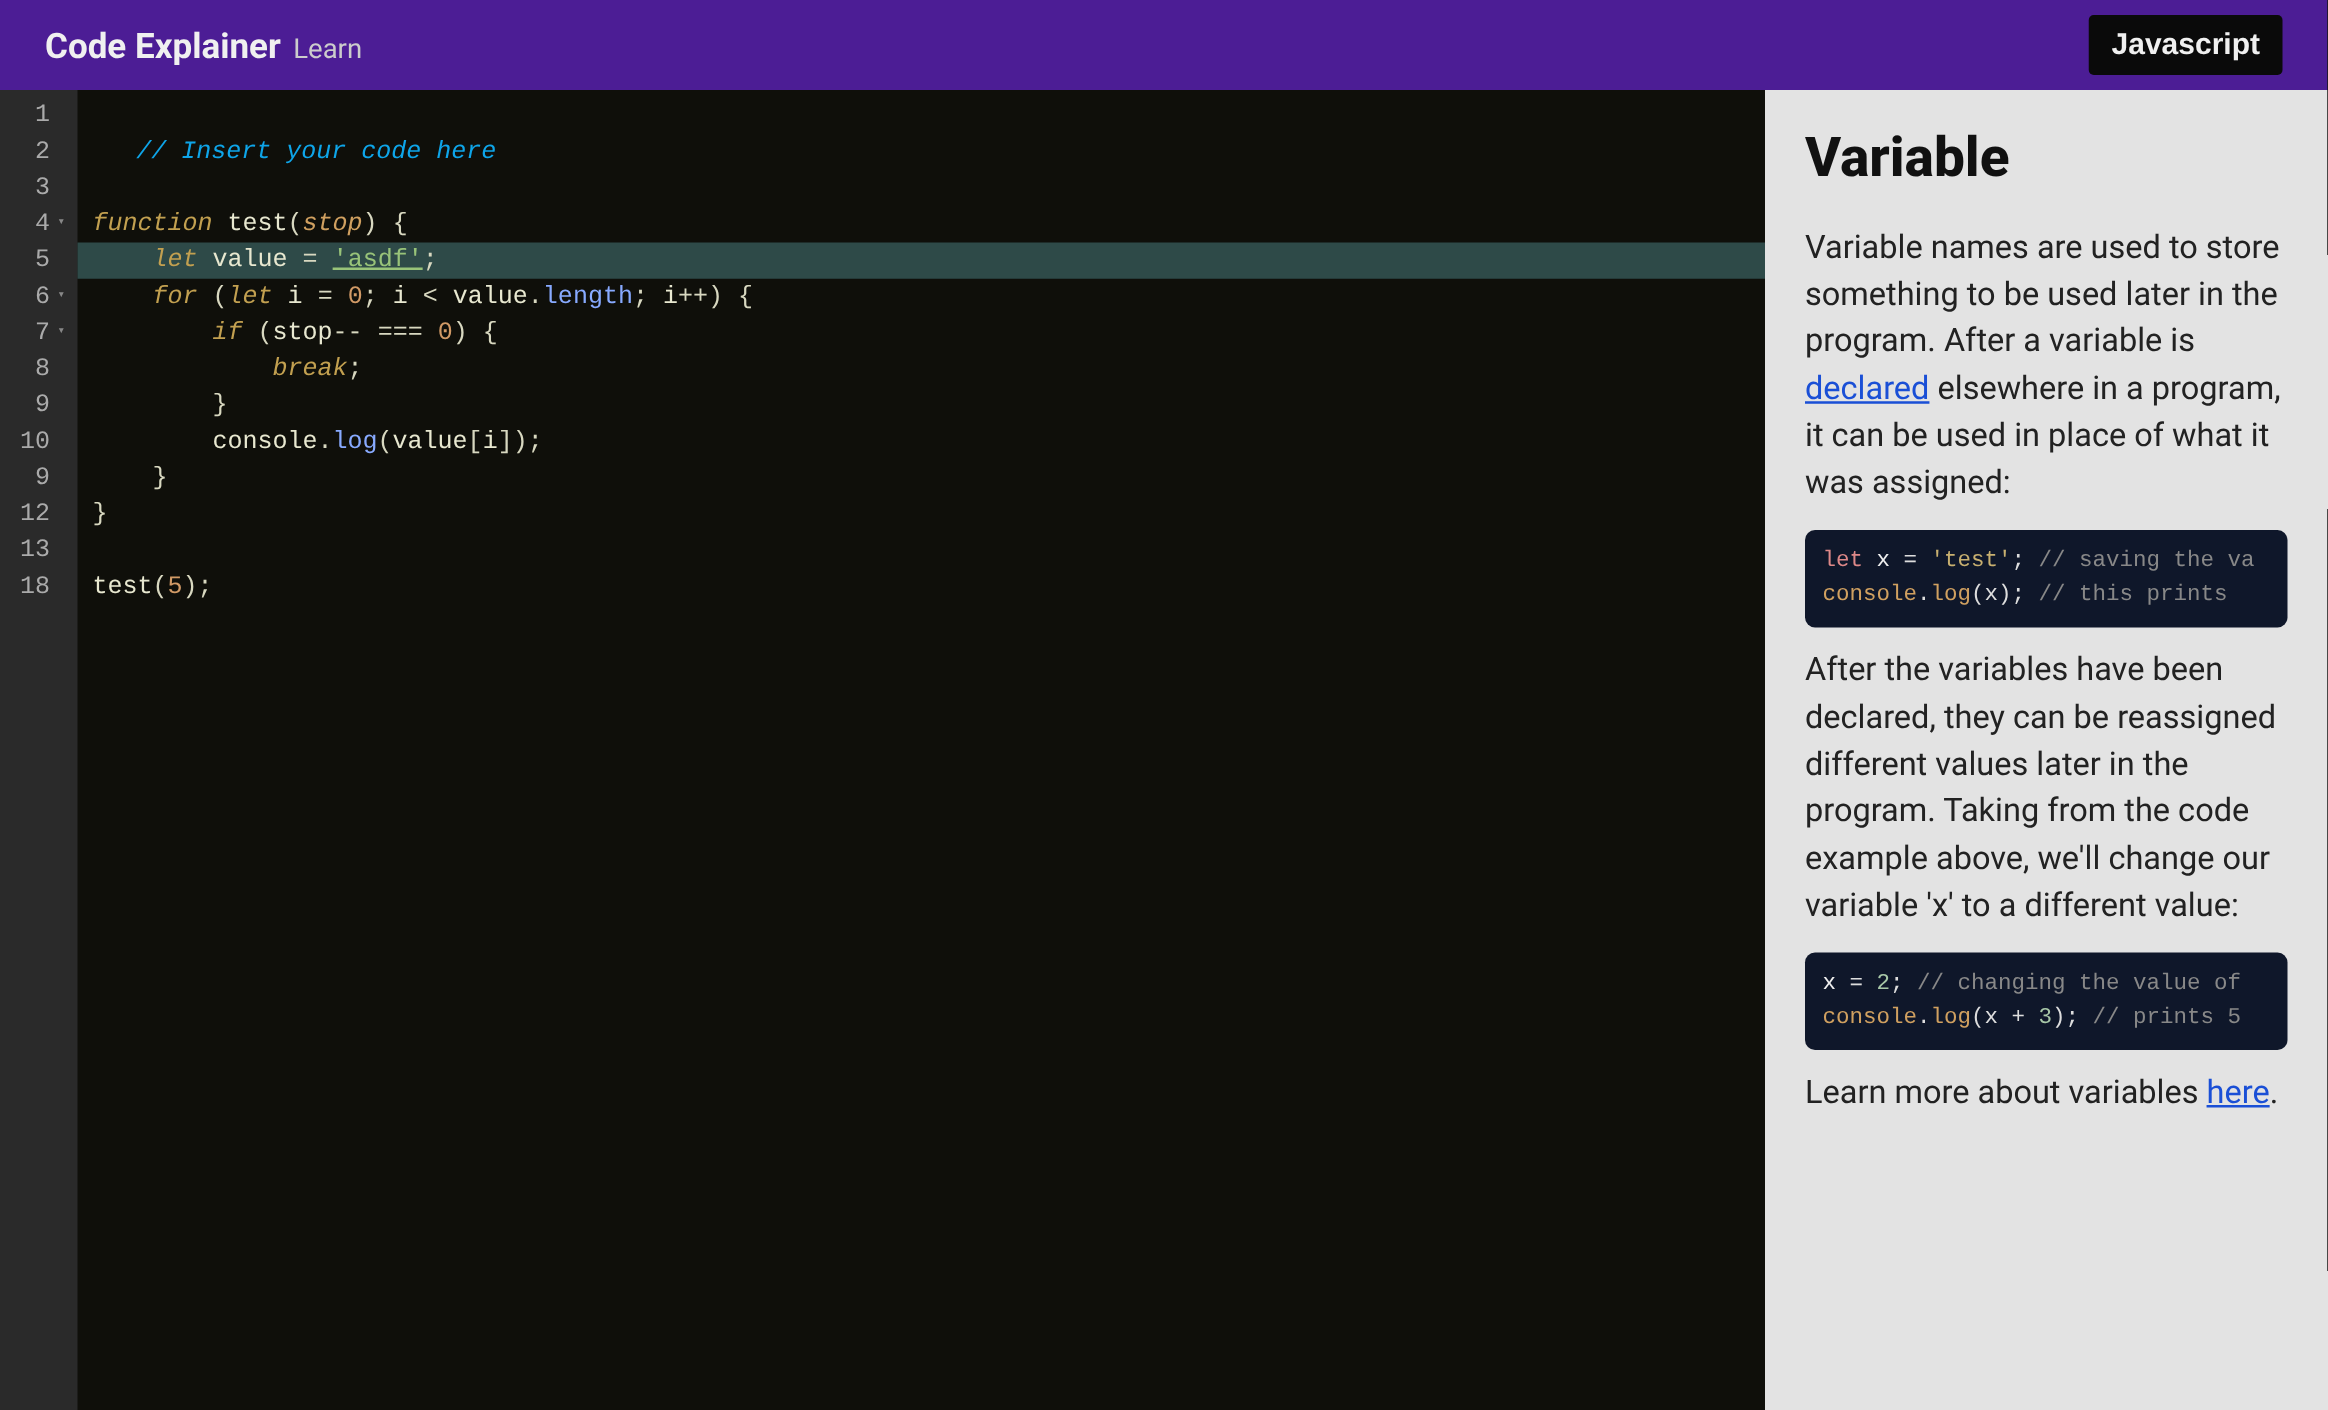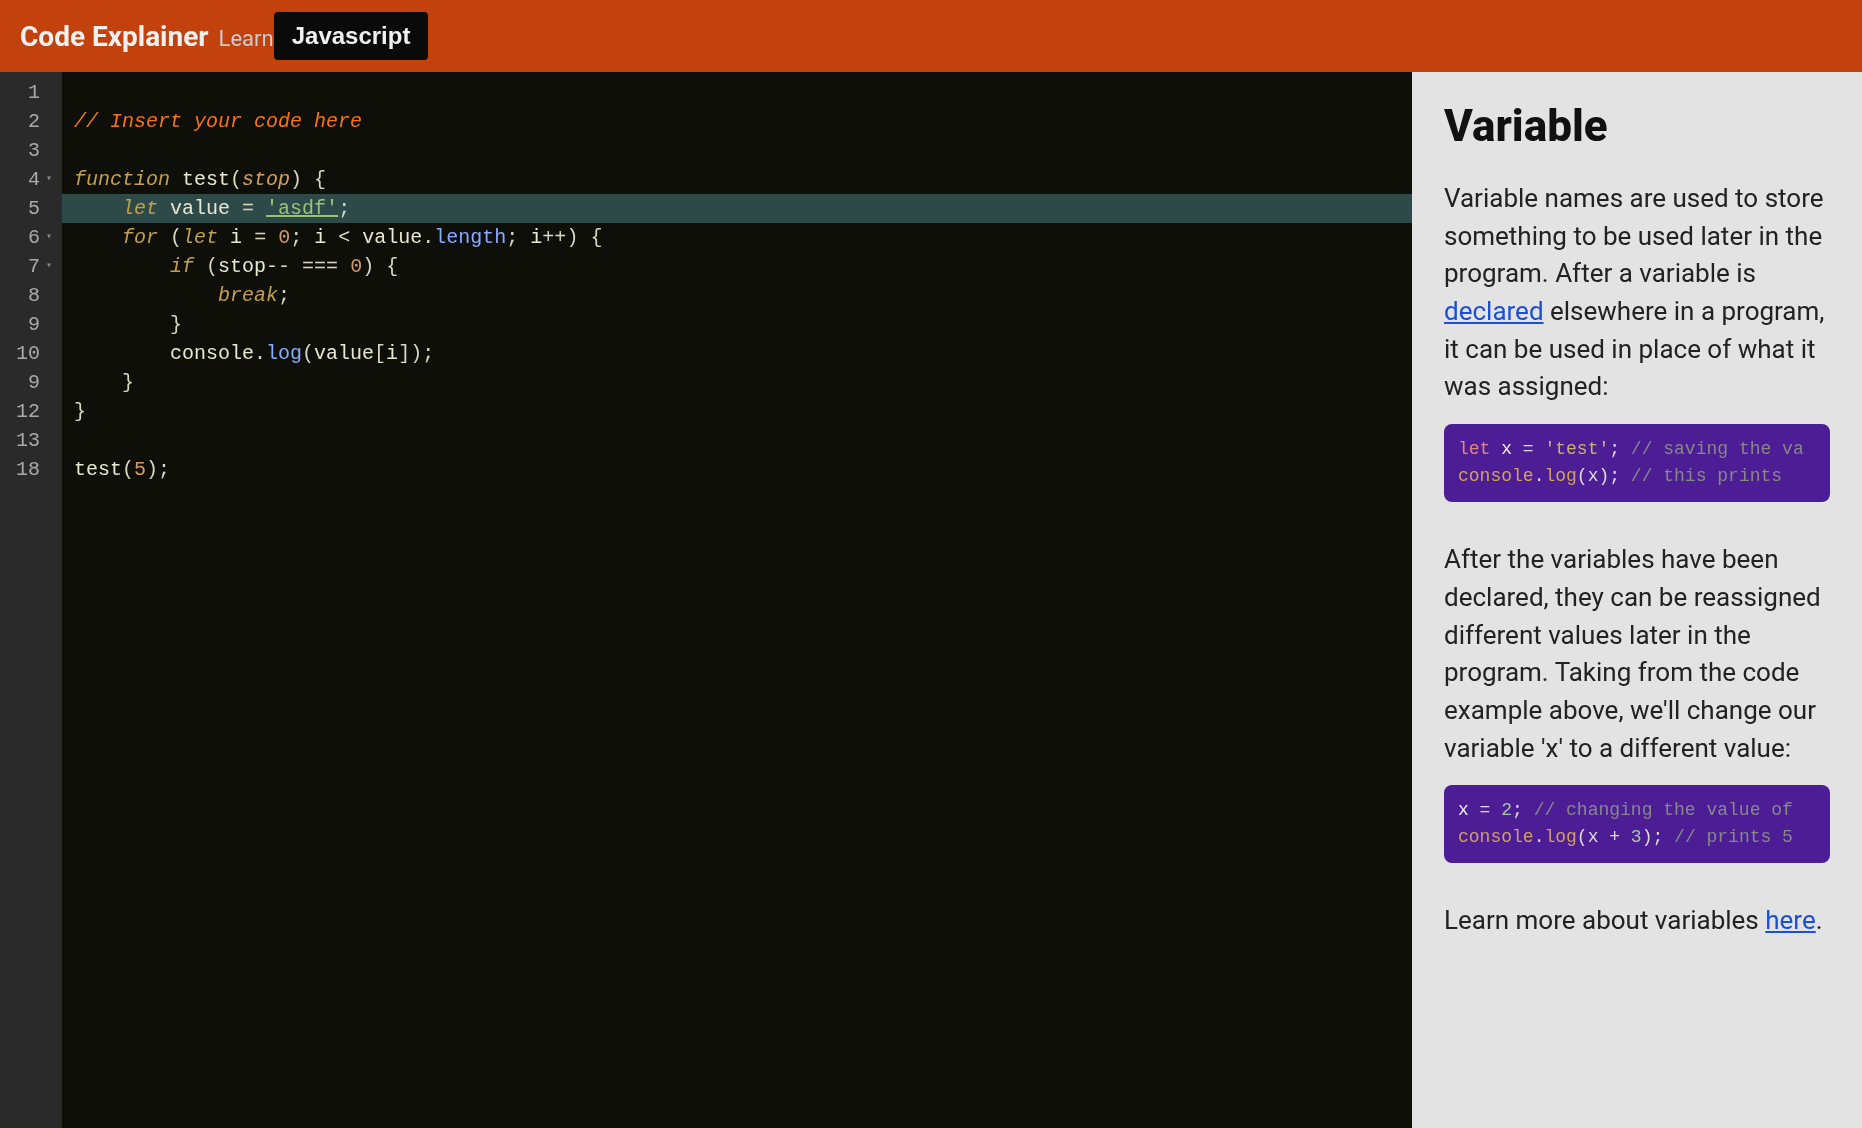--- a/index.html
+++ b/index.html
@@ -9,23 +9,23 @@
     }
     body {
       font-family: -apple-system, BlinkMacSystemFont, "Segoe UI", Roboto, Helvetica, Arial, sans-serif;
       background: #1a1a1a;
       color: #e0e0e0;
       overflow-x: hidden;
     }
     .header {
       display: flex;
       align-items: center;
-      justify-content: flex-start;
-      padding: 12px 20px;
-      background: #c2410c;
+      justify-content: space-between;
+      padding: 12px 36px;
+      background: #4c1d95;
     }
     .title-group {
       display: flex;
       align-items: baseline;
       gap: 10px;
     }
     .app-title {
       font-size: 28px;
       font-weight: 700;
       color: #f0f0f0;
@@ -93,21 +93,21 @@
       display: flex;
       align-items: center;
     }
     .code-line.highlighted {
       background: #2e4a48;
       margin-left: -12px;
       padding-left: 12px;
       margin-right: -12px;
       padding-right: 12px;
     }
-    .tok-comment { color: #f97316; font-style: italic; }
+    .tok-comment { color: #0ea5e9; font-style: italic; margin-left: 35px; }
     .tok-keyword2 { color: #c2a050; font-style: italic; }
     .tok-funcname { color: #e8e8d0; }
     .tok-paren { color: #d8d8c0; }
     .tok-param { color: #d0a060; font-style: italic; }
     .tok-string { color: #98c379; text-decoration: underline; }
     .tok-number { color: #d19a66; }
     .tok-ident { color: #e8e8d0; }
     .tok-op { color: #d8d8c0; }
     .tok-prop { color: #88aaff; }
     .tok-let { color: #c2a050; font-style: italic; }
@@ -129,27 +129,27 @@
       font-size: 26px;
       line-height: 1.45;
       margin-bottom: 18px;
       color: #222;
     }
     .explain-para a {
       color: #1a4fd6;
       text-decoration: underline;
     }
     .code-block {
-      background: #4c1d95;
+      background: #0f172a;
       color: #ddd;
       font-family: "Menlo", "Consolas", "Courier New", monospace;
       font-size: 18px;
       padding: 12px 14px;
       border-radius: 8px;
-      margin-bottom: 39px;
+      margin-bottom: 16px;
       white-space: pre;
       overflow-x: hidden;
       line-height: 1.5;
     }
     .cb-keyword { color: #d88; }
     .cb-ident { color: #eee; }
     .cb-string { color: #c8b070; }
     .cb-comment { color: #888; }
     .cb-num { color: #a8c8a8; }
     .cb-builtin { color: #d0a060; }

